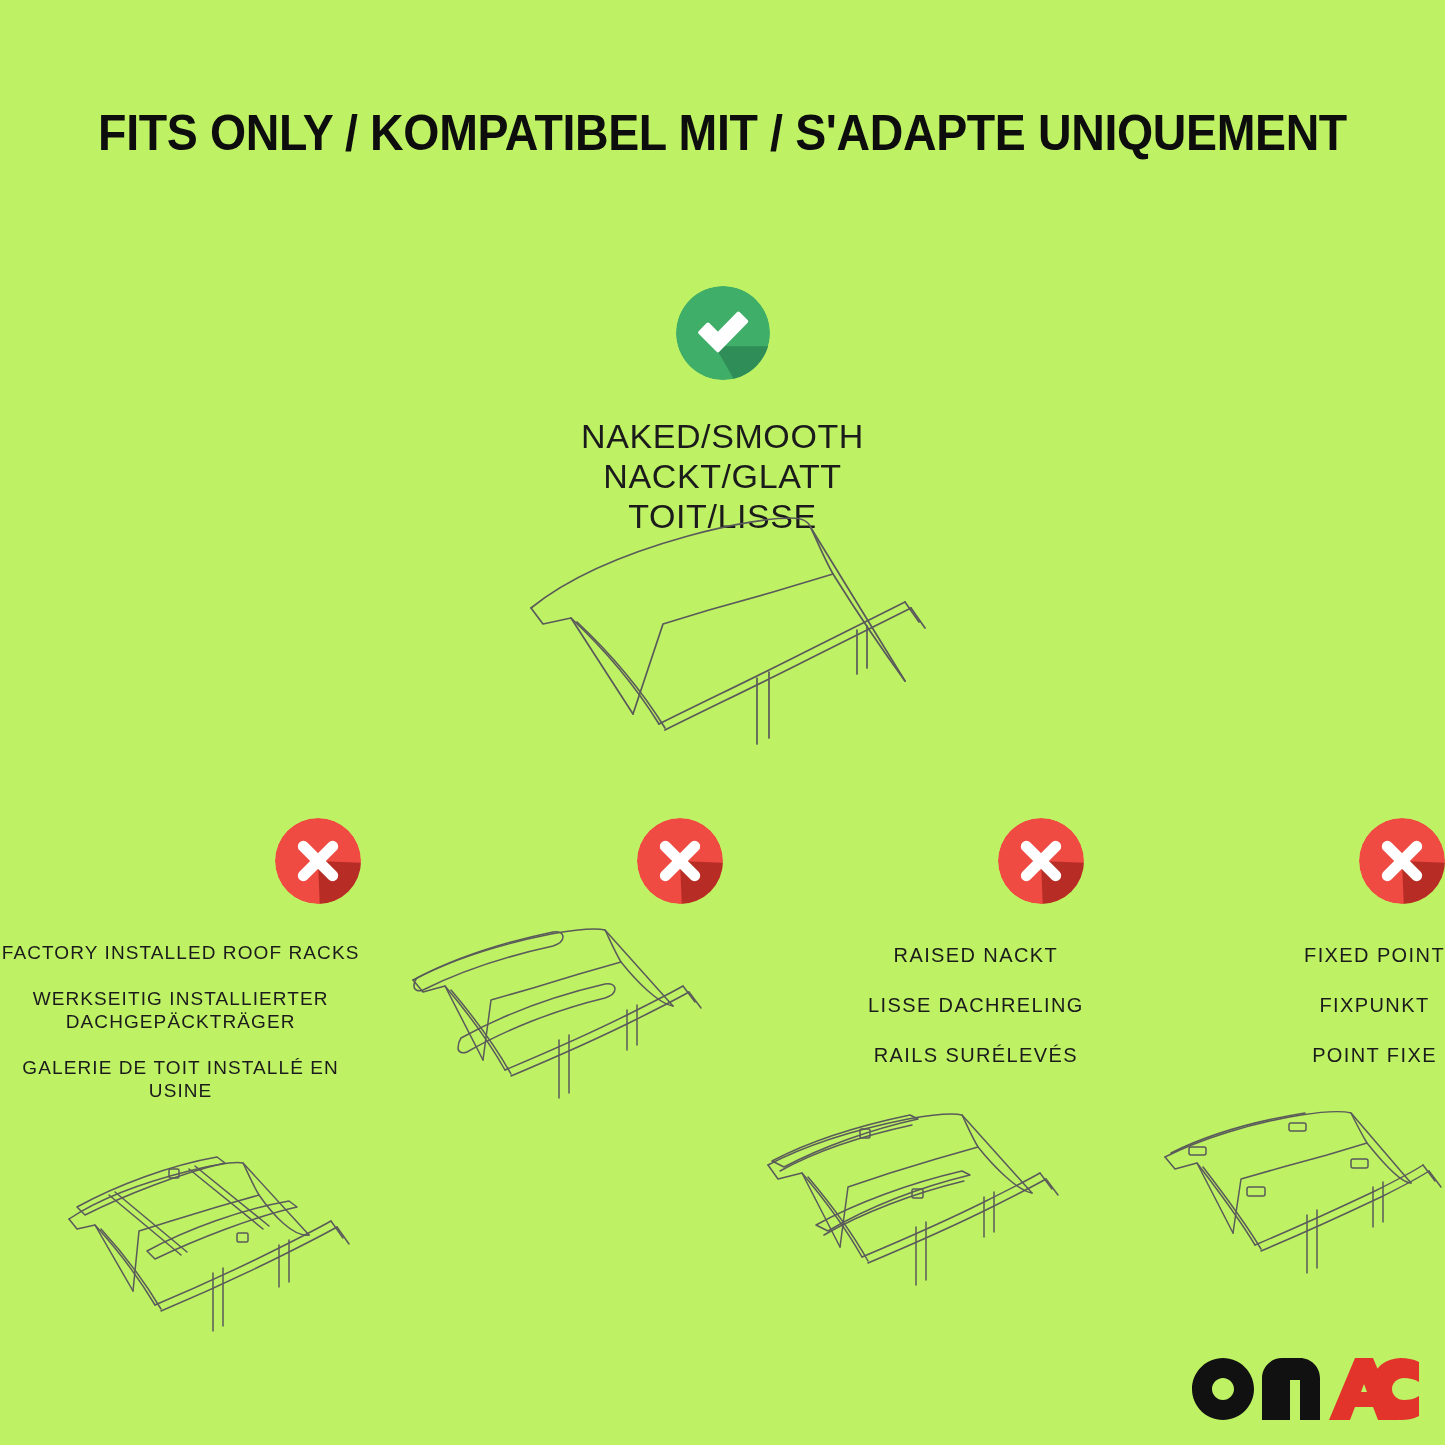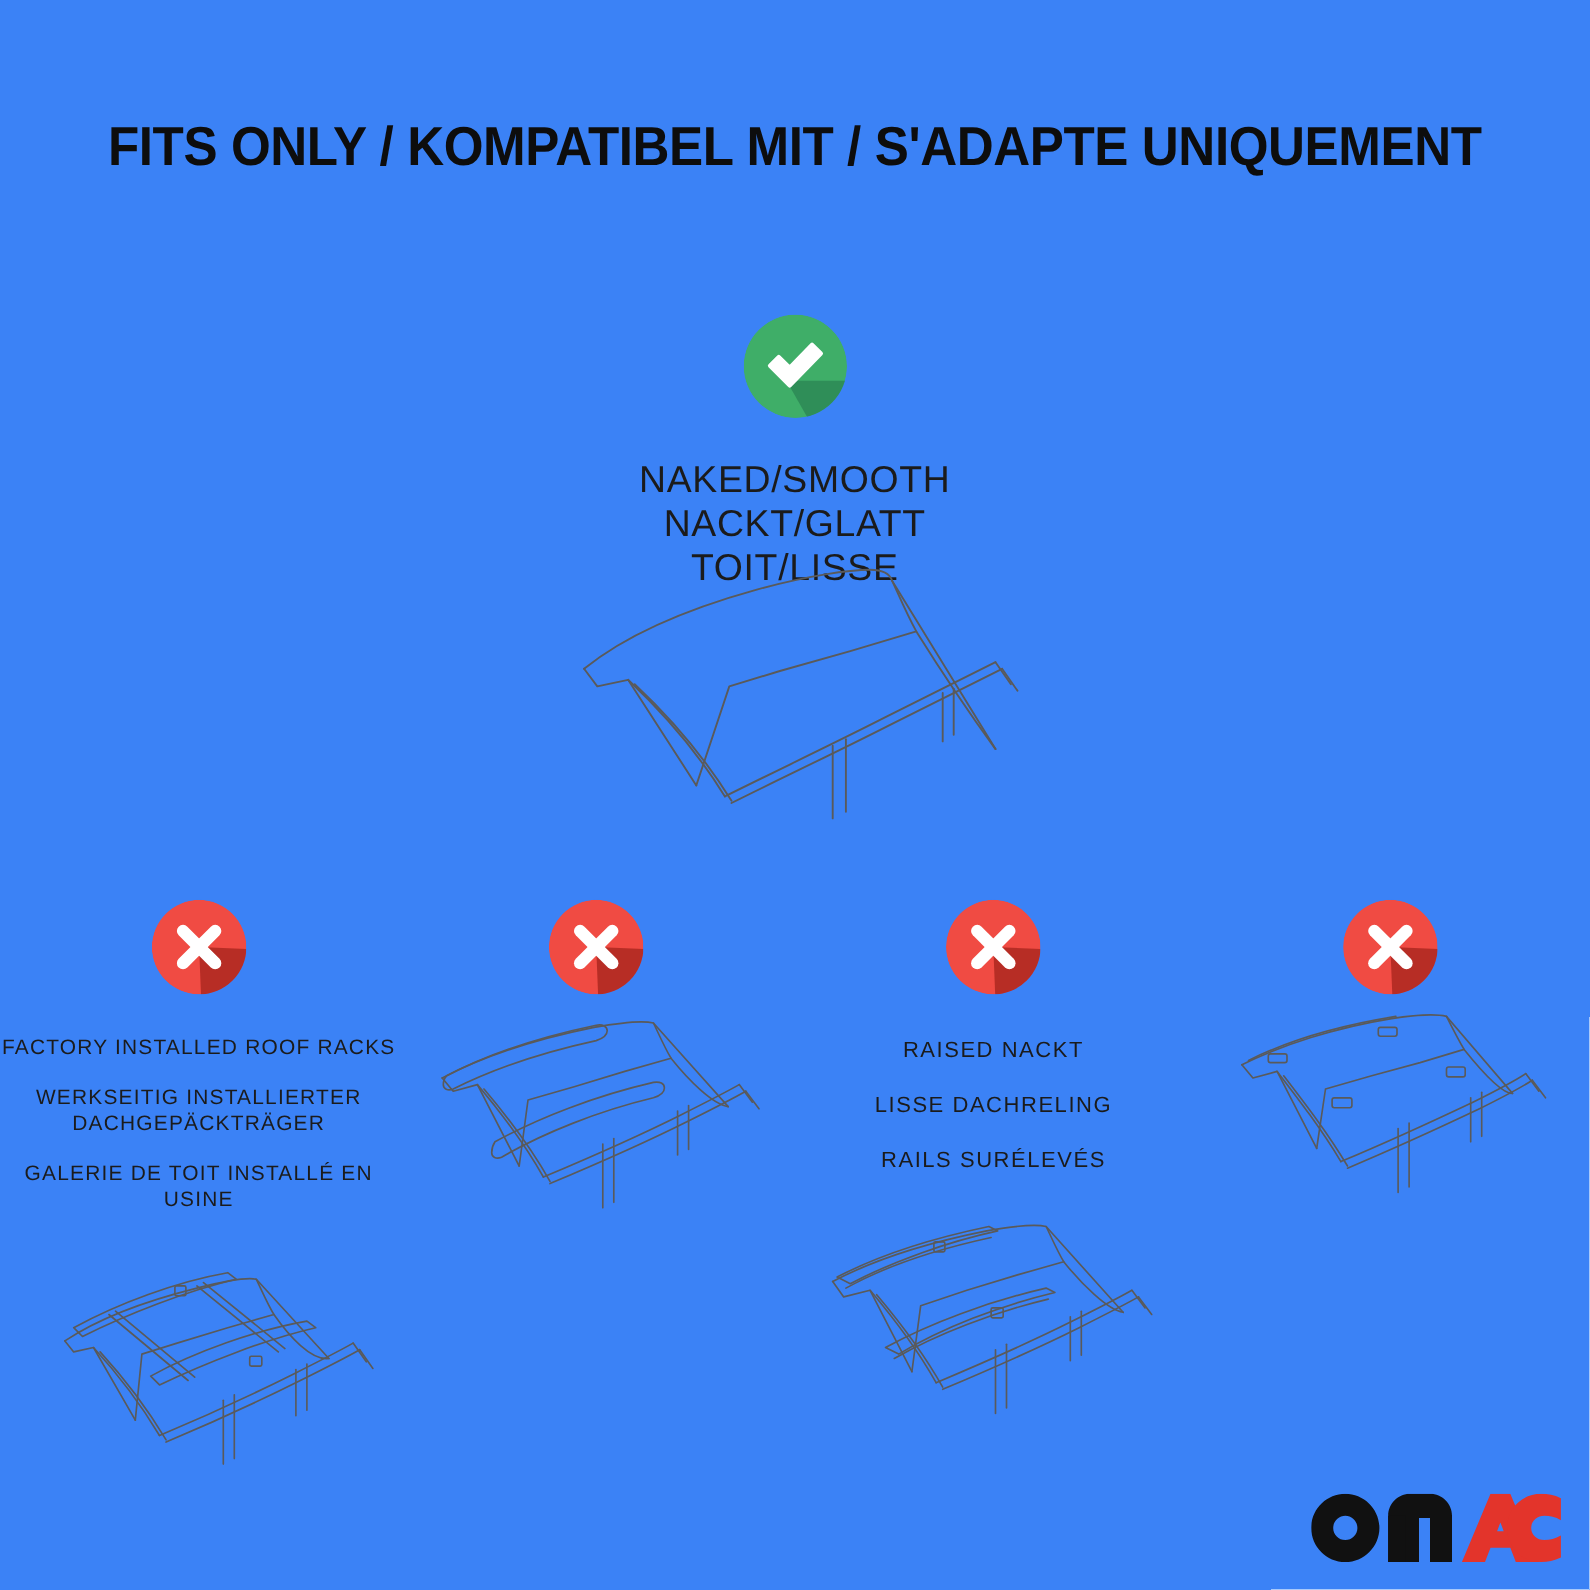--- a/index.html
+++ b/index.html
@@ -9,21 +9,21 @@
     background: #ffffff;
   }
   body {
     font-family: "Liberation Sans", sans-serif;
     -webkit-font-smoothing: antialiased;
   }
   #page {
     position: relative;
     width: 1445px;
     height: 1445px;
-    background: #3b82f6;
+    background: #bef264;
     overflow: hidden;
   }
 
   
   .title {
     position: absolute;
     left: 0;
     top: 104px;
     width: 1445px;
     text-align: center;
@@ -91,21 +91,21 @@
     position: absolute;
     left: 0;
     top: 818px;
     width: 1445px;
     display: flex;
   }
   .cell {
     flex: 1 1 0;
     display: flex;
     flex-direction: column;
-    align-items: center;
+    align-items: flex-end;
   }
   .cell .cap {
     margin-top: 14px;
     text-align: center;
     font-size: 20px;
     line-height: 25px;
     font-weight: 300;
     letter-spacing: 1.4px;
     color: #1b1b1b;
     white-space: pre-line;
@@ -334,20 +334,25 @@
       <div class="badge small">
         <svg viewBox="0 0 100 100" xmlns="http://www.w3.org/2000/svg" aria-hidden="true">
           <circle cx="50" cy="50" r="50" fill="#F04B43"></circle>
           <path d="M50 50 L100 52 L100 100 L52 100 Z" fill="#B02A22" opacity="0.9"></path>
           <g stroke="#ffffff" stroke-width="13" stroke-linecap="round">
             <line x1="33" y1="33" x2="67" y2="67"></line>
             <line x1="67" y1="33" x2="33" y2="67"></line>
           </g>
         </svg>
       </div>
+      <div class="cap">
+        <div>FIXED POINT</div>
+        <div>FIXPUNKT</div>
+        <div>POINT FIXE</div>
+      </div>
       <div class="art">
         <svg width="290" height="215" viewBox="0 0 290 215" xmlns="http://www.w3.org/2000/svg" aria-hidden="true">
           <g fill="none" stroke="#5a5a5a" stroke-width="1.5" stroke-linecap="round" stroke-linejoin="round">
             <path d="M10 48 C46 30 96 14 146 6 C172 2 188 2 196 4 L256 74"></path>
             <path d="M10 48 L20 60 L42 54 L78 124"></path>
             <path d="M196 4 C200 12 206 24 212 34 L172 46 L128 58 L86 70 L78 124"></path>
             <path d="M212 34 C228 54 246 74 256 74"></path>
 
             <path d="M16 44 C52 26 100 12 150 4"></path>
 

